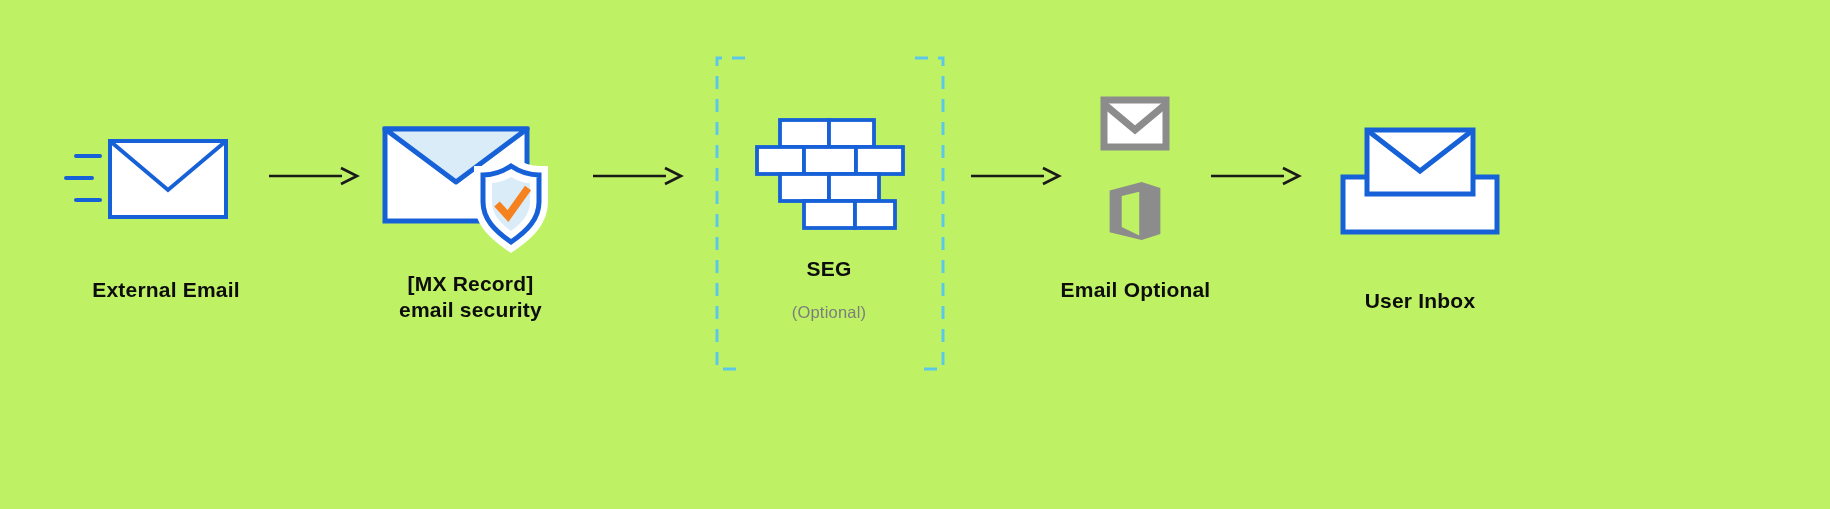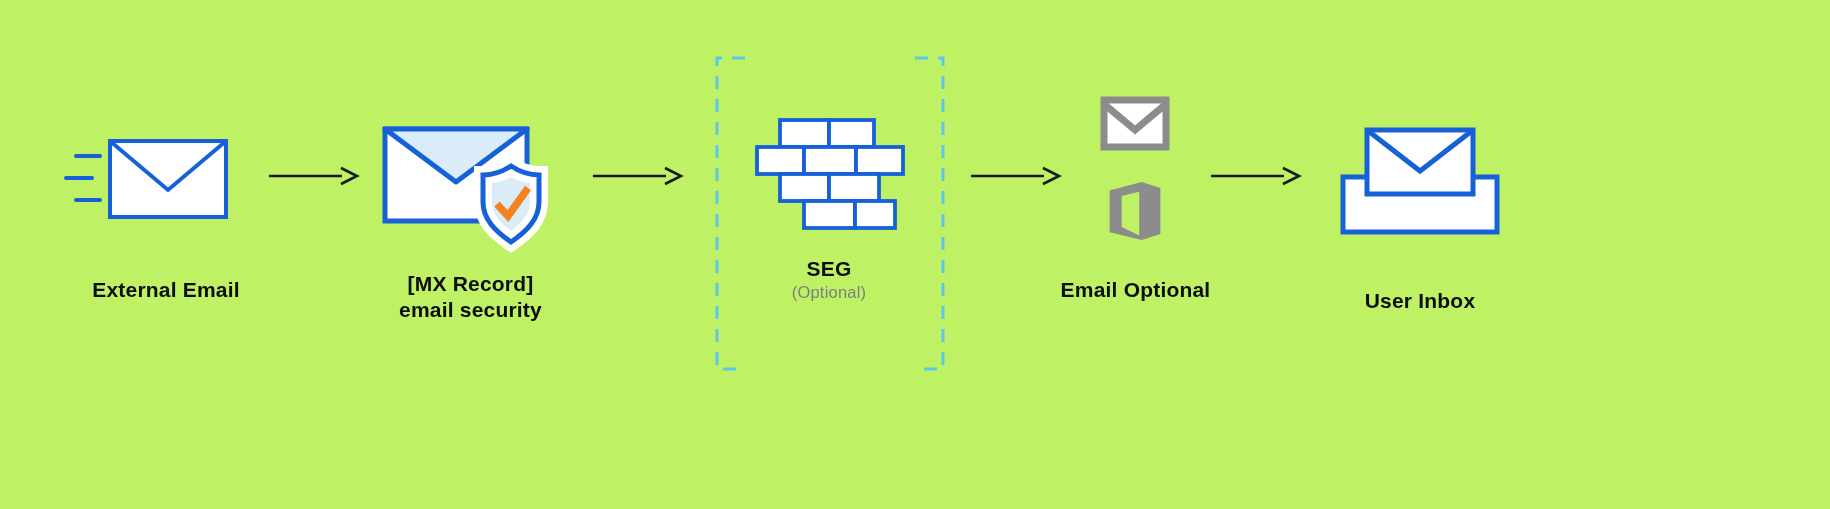--- a/index.html
+++ b/index.html
@@ -18,21 +18,21 @@
     position:relative;width:1830px;height:509px;background:#bef264;
     font-family:"Liberation Sans",sans-serif;overflow:hidden;
   }
   .abs{position:absolute}
   .label{
     position:absolute;font-size:21px;font-weight:700;color:var(--text);
     text-align:center;line-height:1.24;letter-spacing:.2px;
   }
   .sublabel{
     display:block;font-size:16.5px;font-weight:400;color:var(--muted);
-    margin-top:0;letter-spacing:.2px;
+    margin-top:20px;letter-spacing:.2px;
   }
   .env{fill:#fff;stroke:var(--blue)}
   .flap{fill:none;stroke:var(--blue)}
   .flap-filled{fill:var(--light-blue);stroke:var(--blue);stroke-linejoin:round}
   .speed{stroke:var(--blue);stroke-linecap:round}
   .shield-halo{fill:#fff;stroke:#fff}
   .shield{fill:#fff;stroke:var(--blue)}
   .shield-inner{fill:var(--light-blue)}
   .check{fill:none;stroke:var(--orange);stroke-linecap:butt;stroke-linejoin:miter}
   .brick{fill:#fff;stroke:var(--blue)}

